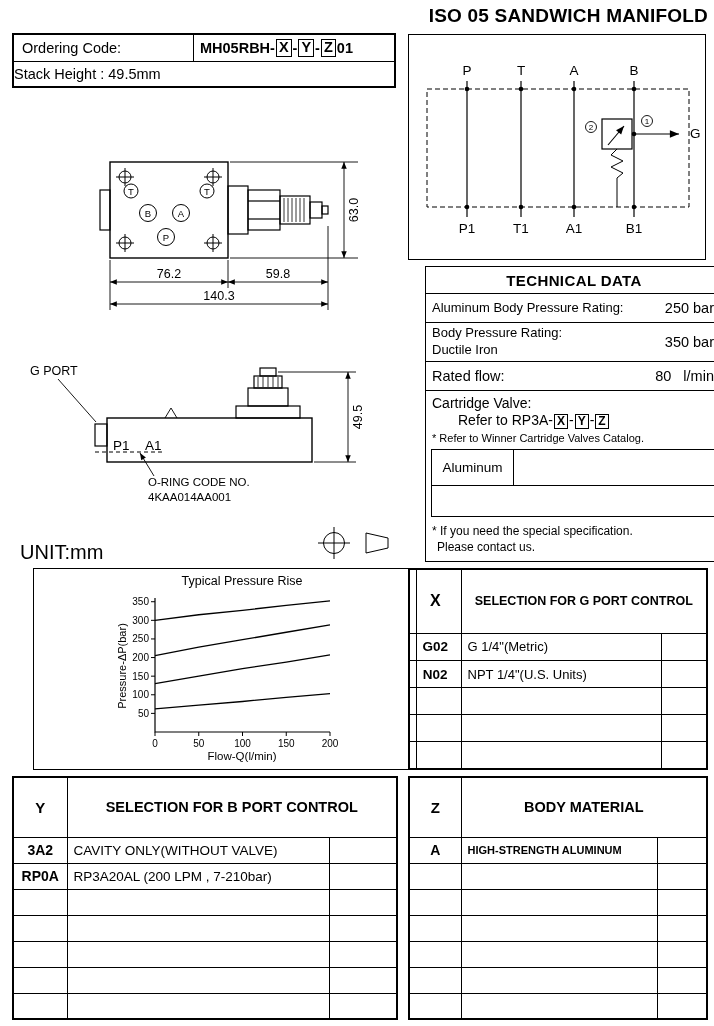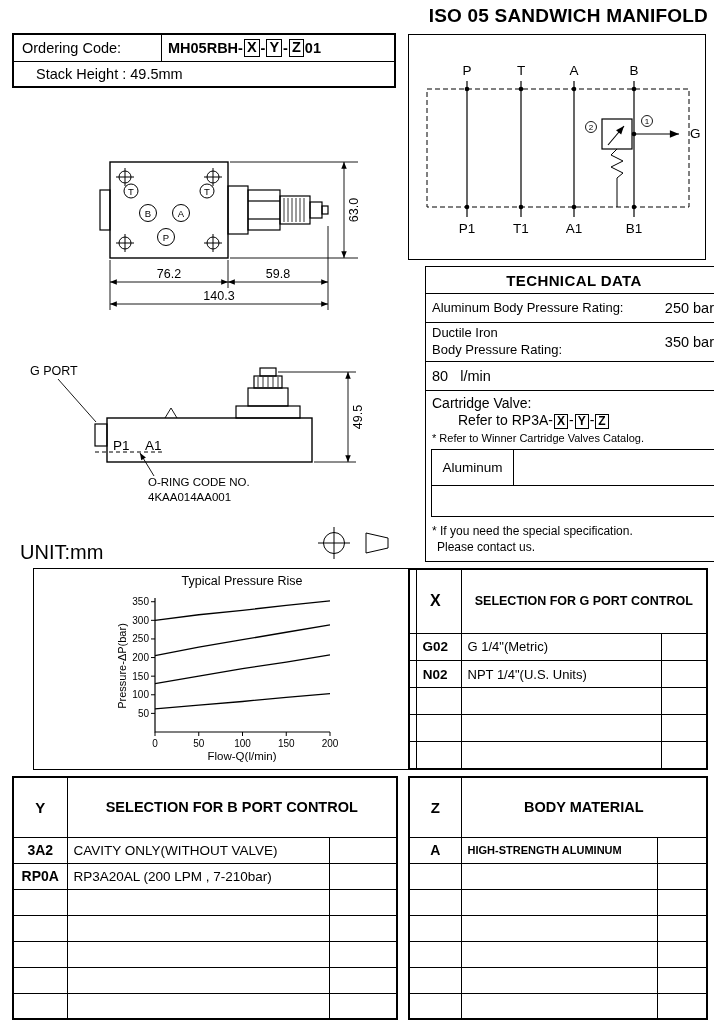--- a/index.html
+++ b/index.html
@@ -9,25 +9,25 @@
     font-family:"Liberation Sans", sans-serif; color:#000;
     overflow:hidden;
   }
   .abs { position:absolute; }
   svg text { font-family:"Liberation Sans", sans-serif; fill:#000; }
 
   .page-title { left:300px; top:5px; width:408px; text-align:right;
     font-size:19px; font-weight:bold; letter-spacing:0.2px; }
 
   .ordering { left:12px; top:33px; width:384px; height:55px; border:2px solid #000; background:#fff; }
-  .ordering .r1 { display:flex; height:27px; border-bottom:1.5px solid #000; align-items:center; }
+  .ordering .r1 { display:flex; height:27px; border-bottom:1.5px solid #000; align-items:center;gap:32px; }
   .ordering .r1 .lab { width:147px; padding-left:8px; font-size:14.5px; }
   .ordering .r1 .code { flex:1; border-left:1.5px solid #000; height:100%;
      display:flex; align-items:center; padding-left:6px; font-size:14.5px; font-weight:bold; }
-  .ordering .r2 { height:24px; display:flex; align-items:center; padding-left:22px; font-size:14.5px; }
+  .ordering .r2 { height:24px; display:flex; align-items:center; padding-left:0; font-size:14.5px; }
   .cb { display:inline-block; border:1.2px solid #000; padding:0 2px; margin:0 1px;
         font-weight:bold; line-height:1.1; }
 
   .drawings { left:12px; top:92px; width:384px; height:474px; }
   .unit-label { position:absolute; left:8px; top:449px; font-size:20px; }
 
   .chartbox { left:12px; top:568px; width:384px; height:202px; border:1.5px solid #000;margin-left:21px; }
 
   .schembox { left:408px; top:34px; width:298px; height:226px; border:1.5px solid #000; }
 
@@ -256,26 +256,27 @@
 </div>
 
 <div class="abs techbox">
   <div class="hdr">TECHNICAL DATA</div>
   <div class="trow trow1">
     <div class="tl">Aluminum Body Pressure Rating:</div>
     <div class="tv">250 bar</div>
   </div>
   <div class="trow trow2">
     <div class="tl">
+      <div>Body Pressure Rating:</div>
       <div>Ductile Iron</div>
-      <div>Body Pressure Rating:</div>
     </div>
     <div class="tv">350 bar</div>
   </div>
   <div class="trow trow3">
+    <div class="tl">Rated flow:</div>
     <div class="tv">80   l/min</div>
   </div>
   <div class="cart">
     <div class="c1">Cartridge Valve:</div>
     <div class="c2"><span>Refer to RP3A-</span><span class="cb">X</span><span>-</span><span class="cb">Y</span><span>-</span><span class="cb">Z</span></div>
     <div class="c3">* Refer to Winner Cartridge Valves Catalog.</div>
   </div>
   <div class="wtable">
     <div class="wr1">
       <div class="wc1">Aluminum</div>

